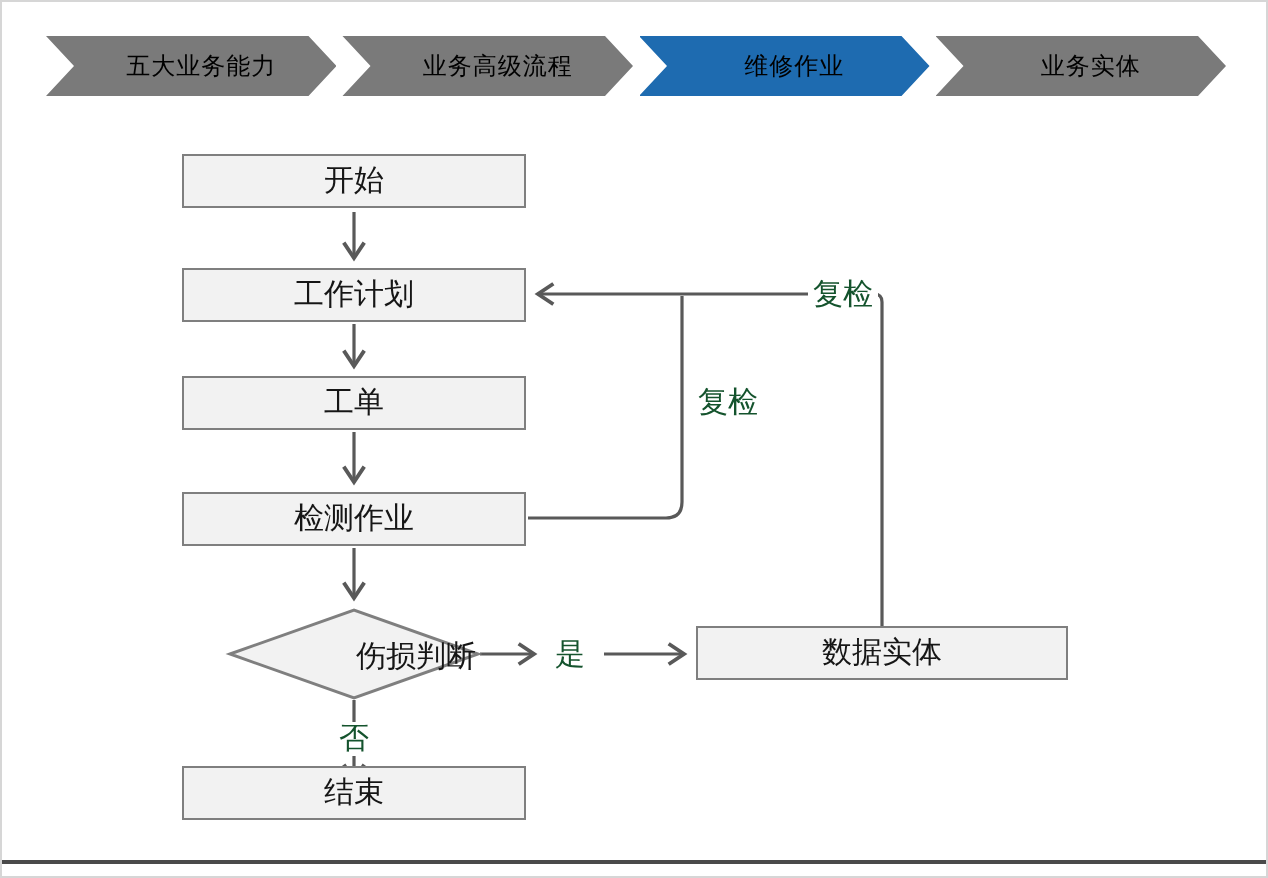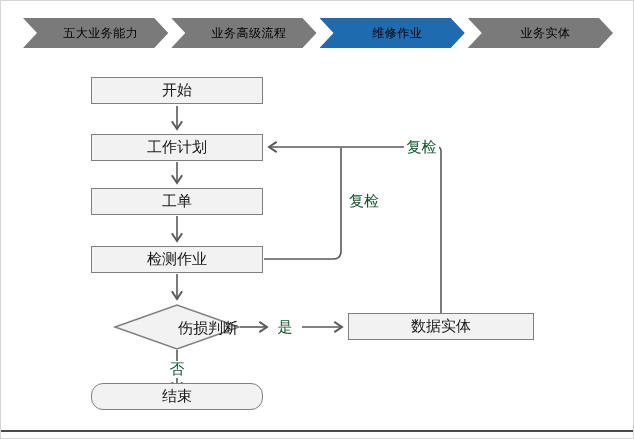--- a/index.html
+++ b/index.html
@@ -38,21 +38,21 @@
     position:absolute; width:172px; height:27px;
     background:var(--box-fill,#f2f2f2);
     border:1.5px solid var(--box-border,#7f7f7f);
     display:flex; align-items:center; justify-content:center;
     font-size:15px; color:#161616;
   }
   .node.start   { left:90px; top:76px;  }
   .node.plan    { left:90px; top:133px; }
   .node.order   { left:90px; top:187px;text-align:right; }
   .node.inspect { left:90px; top:245px; }
-  .node.end     { left:90px; top:382px;border-radius:12px; }
+  .node.end     { left:90px; top:382px; }
   .node.repair  { left:347px; top:312px; width:186px; }
 
   .diamond-label {
     position:absolute; left:116px; top:318px; width:121px;
     text-align:right; font-size:15px; color:#161616;
   }
 
   
   .lbl {
     position:absolute; font-size:15px; color:#14532d;

